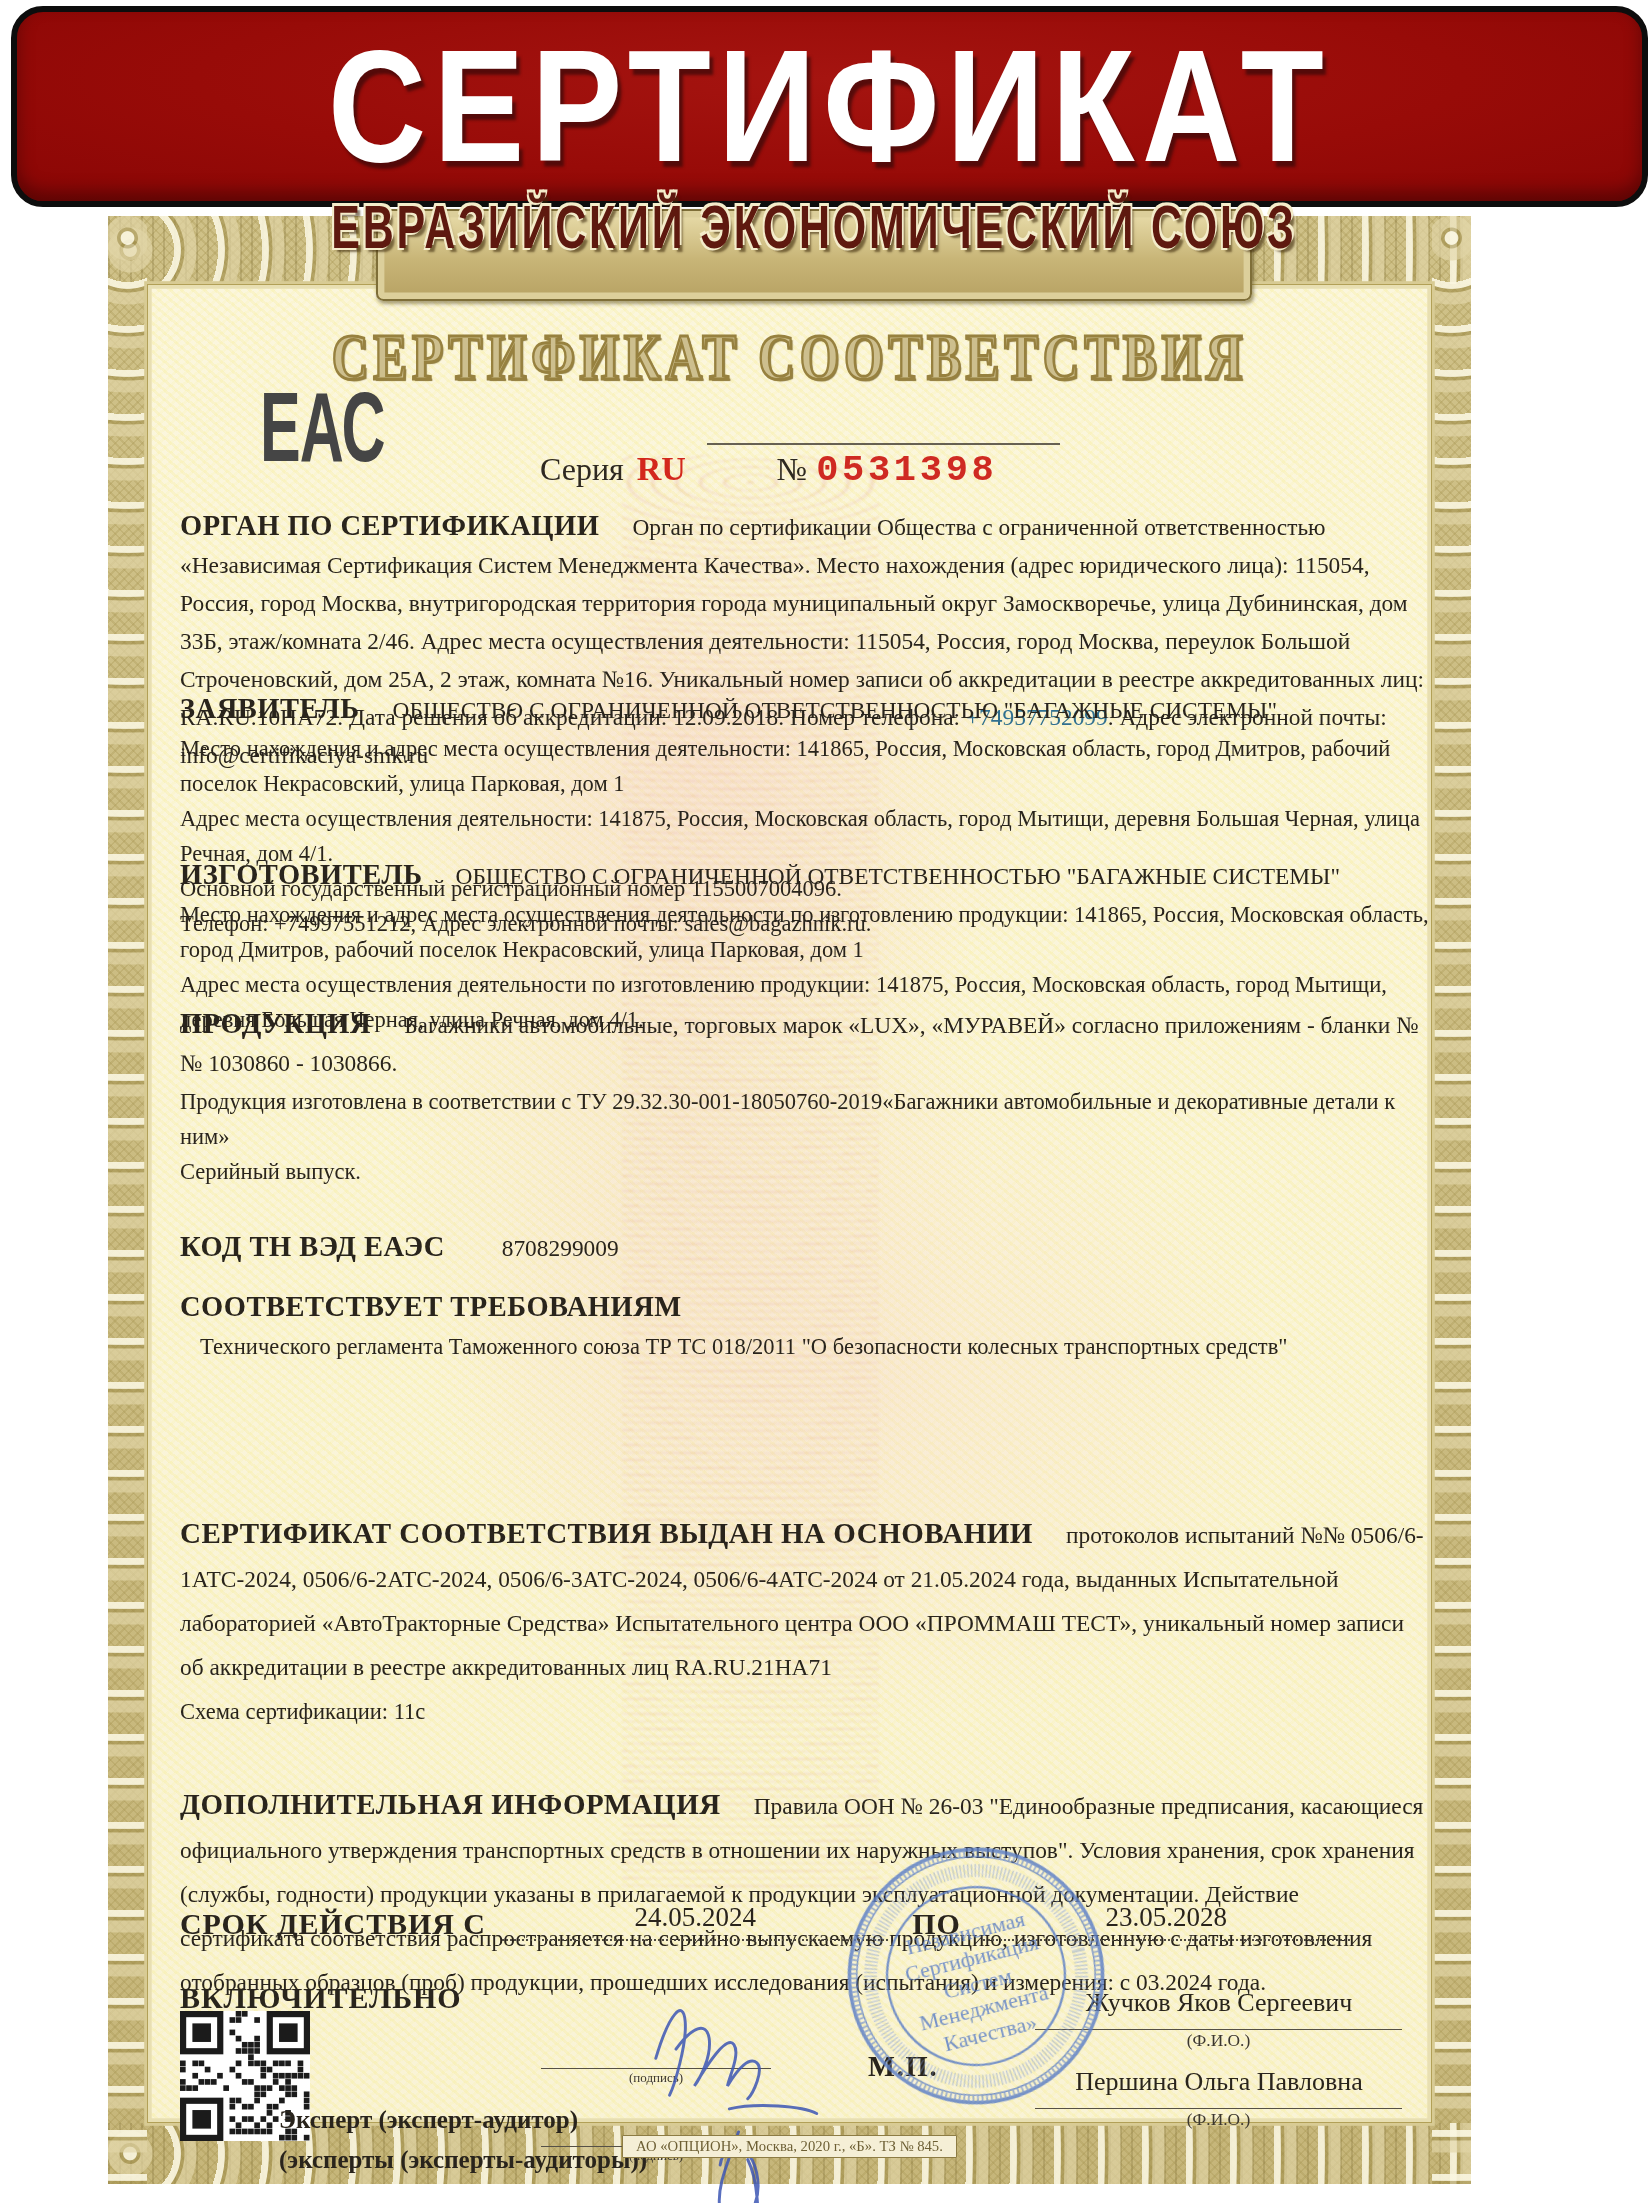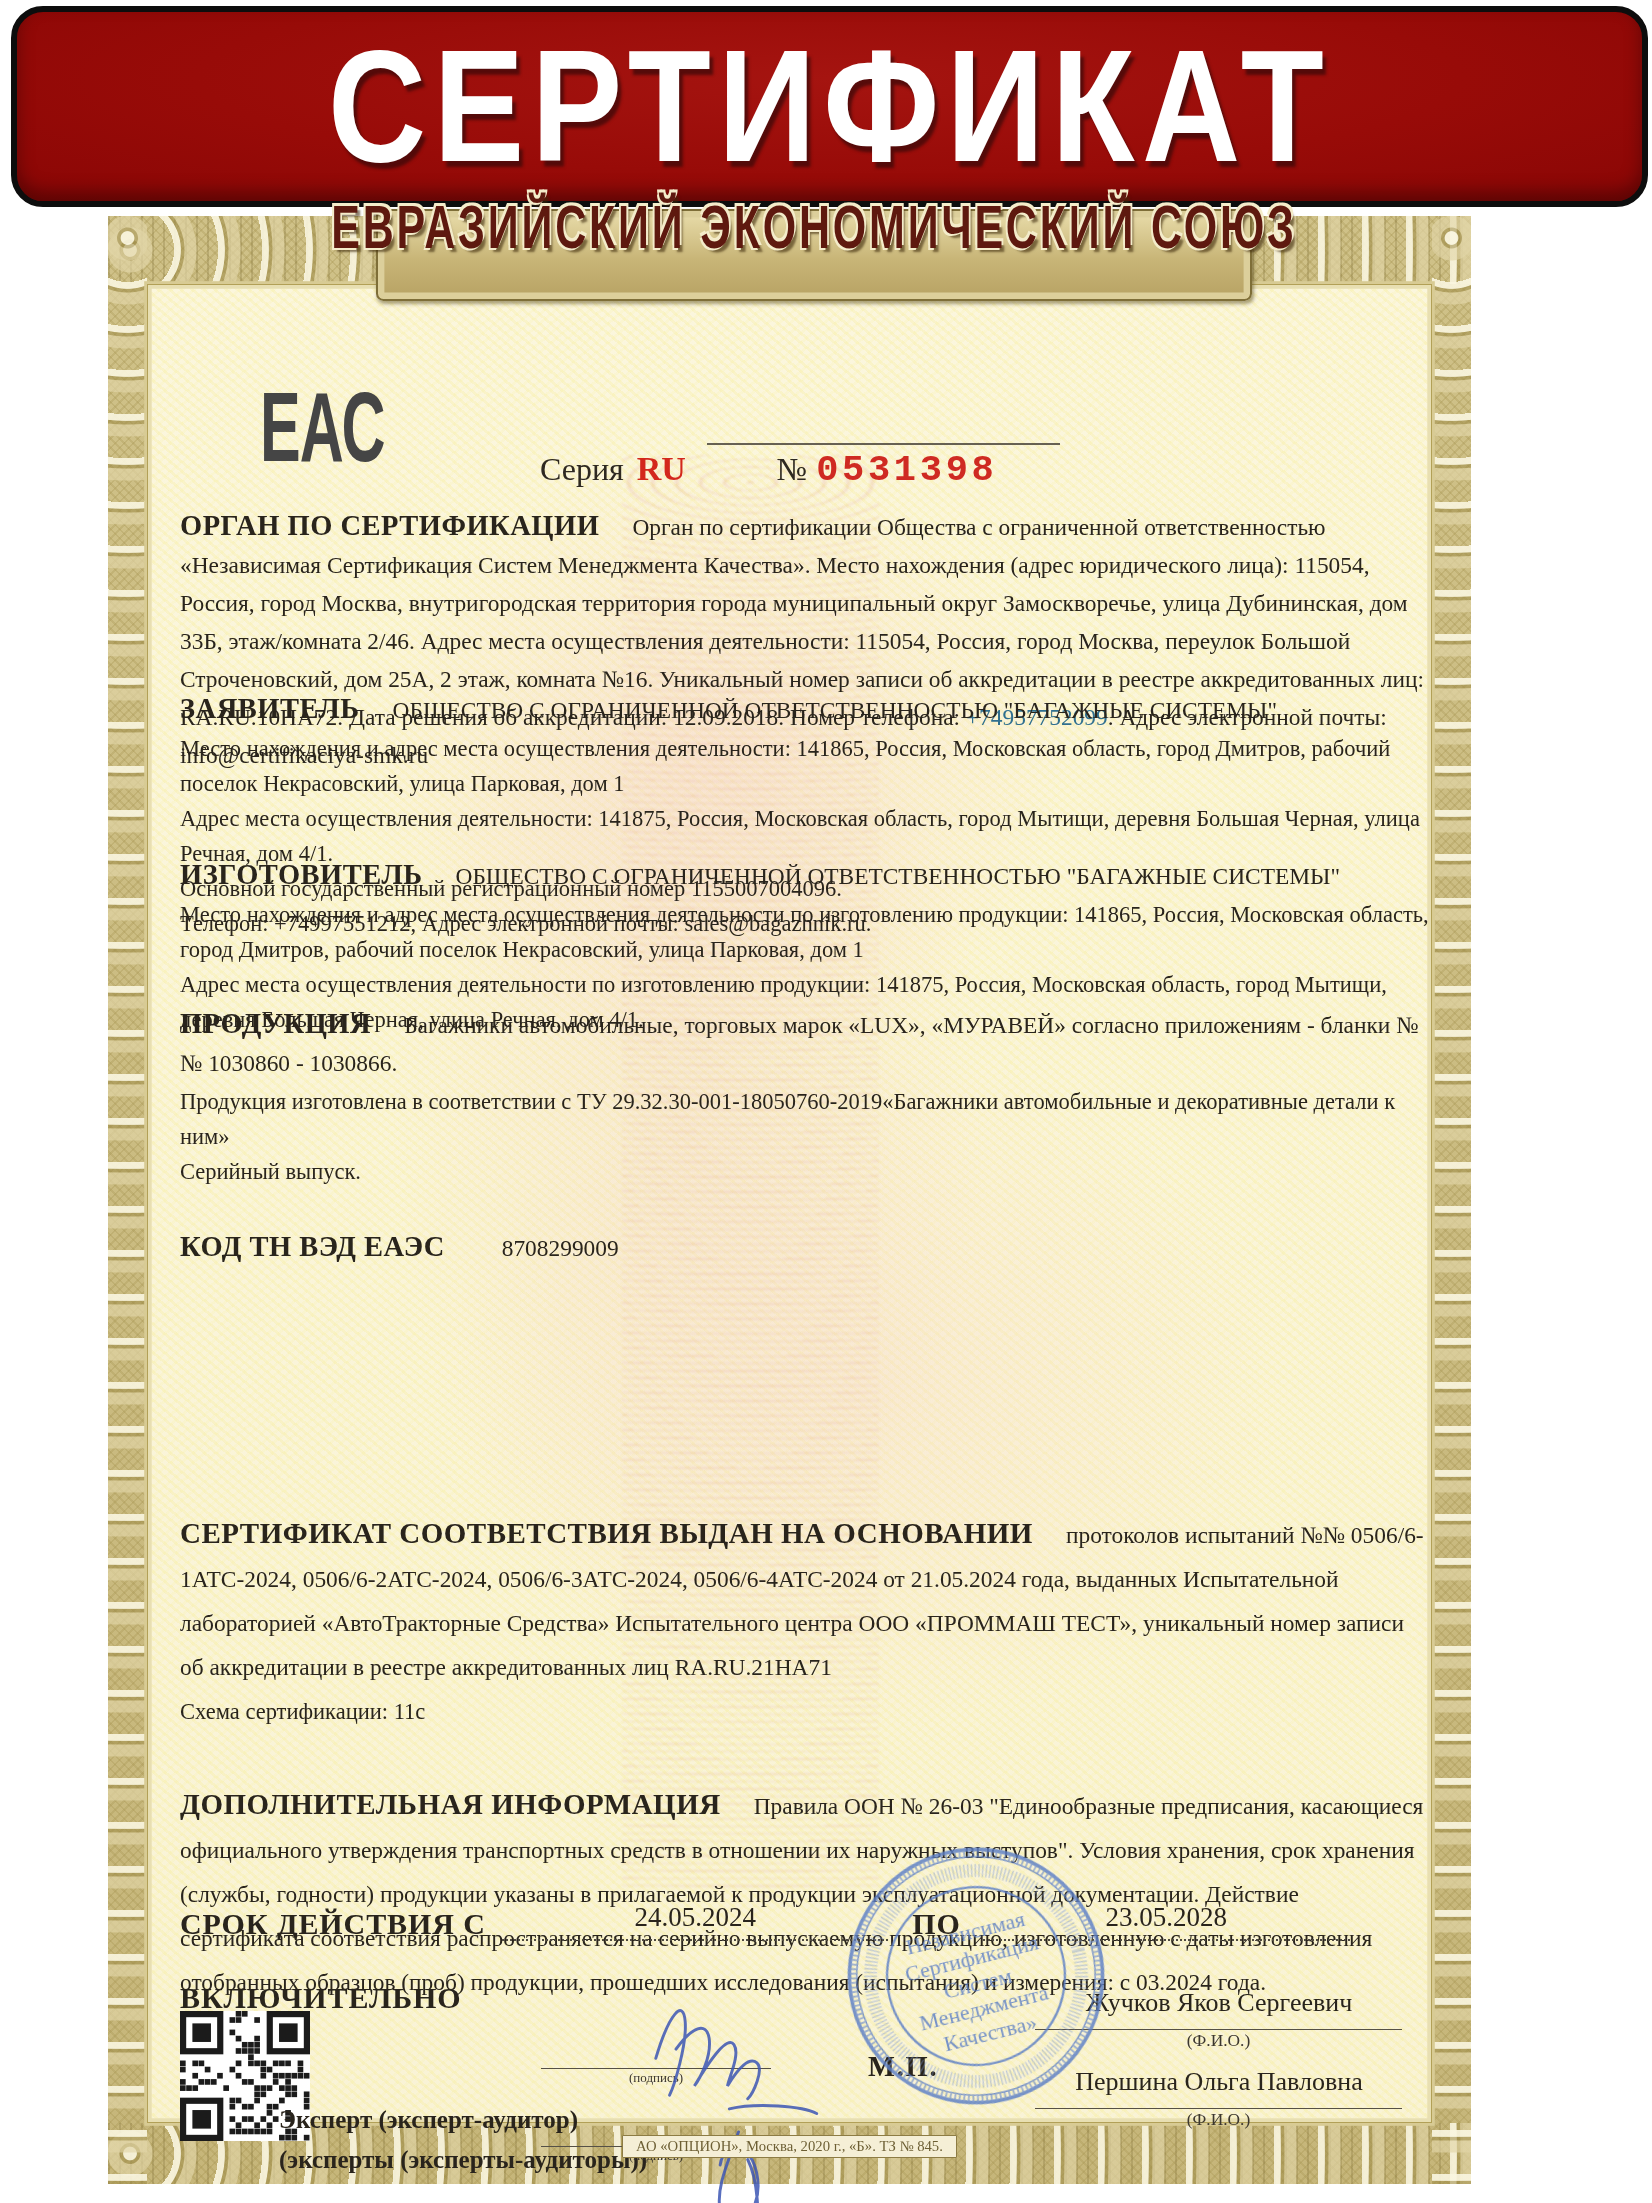--- a/index.html
+++ b/index.html
@@ -132,20 +132,23 @@
     <div class="band bottom"></div>
     <div class="band left"></div>
     <div class="band right"></div>
     <div class="page-inner"></div>
     <div class="watermark"></div>
 
     <div class="union-banner">
       <span>ЕВРАЗИЙСКИЙ ЭКОНОМИЧЕСКИЙ СОЮЗ</span>
     </div>
     <div class="eac">ЕАС</div>
+    <div class="cert-title">
+      <span>СЕРТИФИКАТ СООТВЕТСТВИЯ</span>
+    </div>
     <div class="number-underline"></div>
     <div class="series-line">
       <span class="lbl">Серия</span>
       <span class="ru">RU</span>
       <span class="no">№</span>
       <span class="blank-num">0531398</span>
     </div>
 
     <div class="sec" style="top:292px">
       <p><span class="h">ОРГАН ПО СЕРТИФИКАЦИИ</span><span class="t"><span>Орган по сертификации Общества с ограниченной ответственностью «Независимая Сертификация Систем Менеджмента Качества». Место нахождения (адрес юридического лица): 115054, Россия, город Москва, внутригородская территория города муниципальный округ Замоскворечье, улица Дубининская, дом 33Б, этаж/комната 2/46. Адрес места осуществления деятельности: 115054, Россия, город Москва, переулок Большой Строченовский, дом 25А, 2 этаж, комната №16. Уникальный номер записи об аккредитации в реестре аккредитованных лиц: RA.RU.10НА72. Дата решения об аккредитации: 12.09.2018. Номер телефона: </span><span class="phone">+74957752099</span><span>. Адрес электронной почты: info@certifikaciya-smk.ru</span></span></p>
@@ -168,20 +171,24 @@
     <div class="sec" style="top:790px">
       <p><span class="h">ПРОДУКЦИЯ</span><span class="t">Багажники автомобильные, торговых марок «LUX», «МУРАВЕЙ» согласно приложениям - бланки №№ 1030860 - 1030866.</span></p>
       <p class="sub">Продукция изготовлена в соответствии с ТУ 29.32.30-001-18050760-2019«Багажники автомобильные и декоративные детали к ним»</p>
       <p class="sub">Серийный выпуск.</p>
     </div>
 
     <div class="sec" style="top:1013px">
       <p><span class="h">КОД ТН ВЭД ЕАЭС</span><span class="t" style="margin-left:37px">8708299009</span></p>
     </div>
 
+    <div class="sec" style="top:1073px">
+      <p><span class="h">СООТВЕТСТВУЕТ ТРЕБОВАНИЯМ</span></p>
+      <p class="sub" style="margin-left:20px">Технического регламента Таможенного союза ТР ТС 018/2011 "О безопасности колесных транспортных средств"</p>
+    </div>
 
     <div class="sec loose" style="top:1297px">
       <p><span class="h lg">СЕРТИФИКАТ СООТВЕТСТВИЯ  ВЫДАН НА ОСНОВАНИИ</span><span class="t">протоколов испытаний №№ 0506/6-1АТС-2024, 0506/6-2АТС-2024, 0506/6-3АТС-2024, 0506/6-4АТС-2024 от 21.05.2024 года, выданных Испытательной лабораторией «АвтоТракторные Средства» Испытательного центра ООО «ПРОММАШ ТЕСТ», уникальный номер записи об аккредитации в реестре аккредитованных лиц RA.RU.21НА71</span></p>
       <p class="sub">Схема сертификации: 11с</p>
     </div>
 
     <div class="sec loose" style="top:1568px">
       <p><span class="h lg">ДОПОЛНИТЕЛЬНАЯ ИНФОРМАЦИЯ</span><span class="t">Правила ООН № 26-03 "Единообразные предписания, касающиеся официального утверждения транспортных средств в отношении их наружных выступов". Условия хранения, срок хранения (службы, годности) продукции указаны в прилагаемой к продукции эксплуатационной документации. Действие сертификата соответствия распространяется на серийно выпускаемую продукцию, изготовленную с даты изготовления отобранных образцов (проб) продукции, прошедших исследования (испытания) и измерения: с 03.2024 года.</span></p>
     </div>
 

